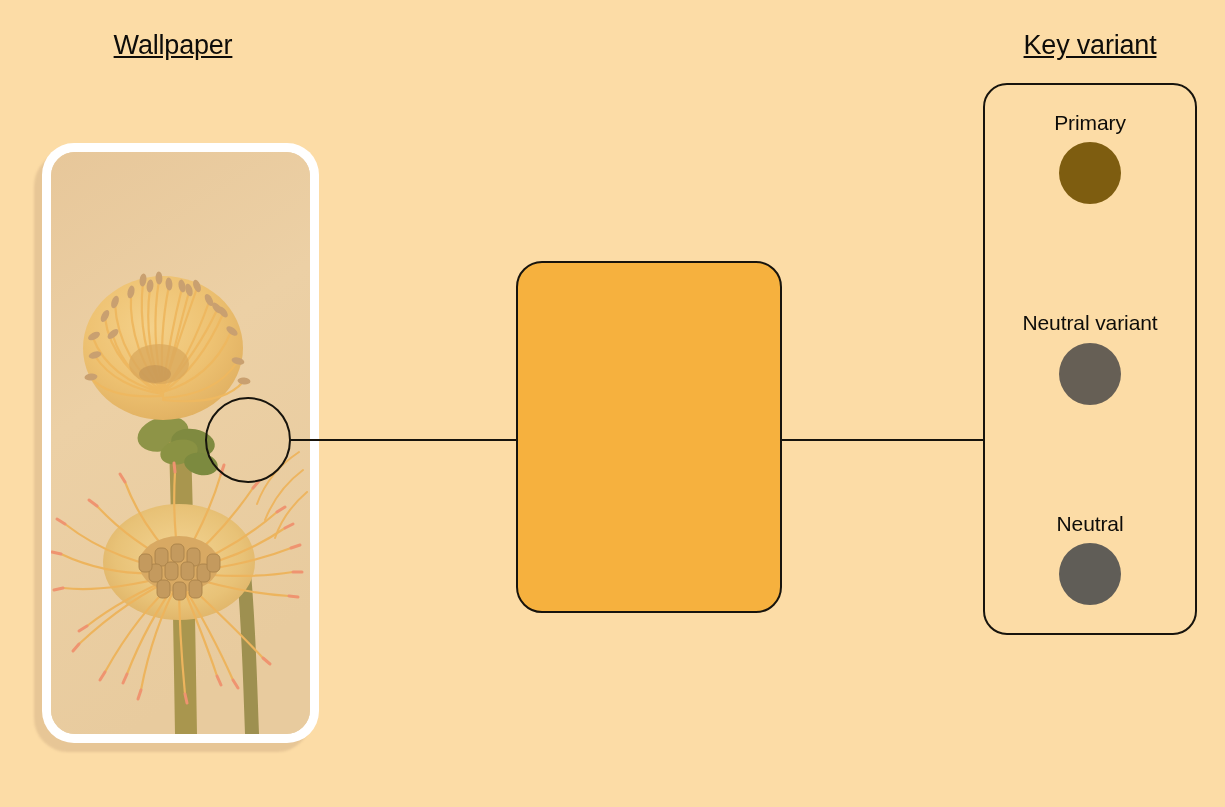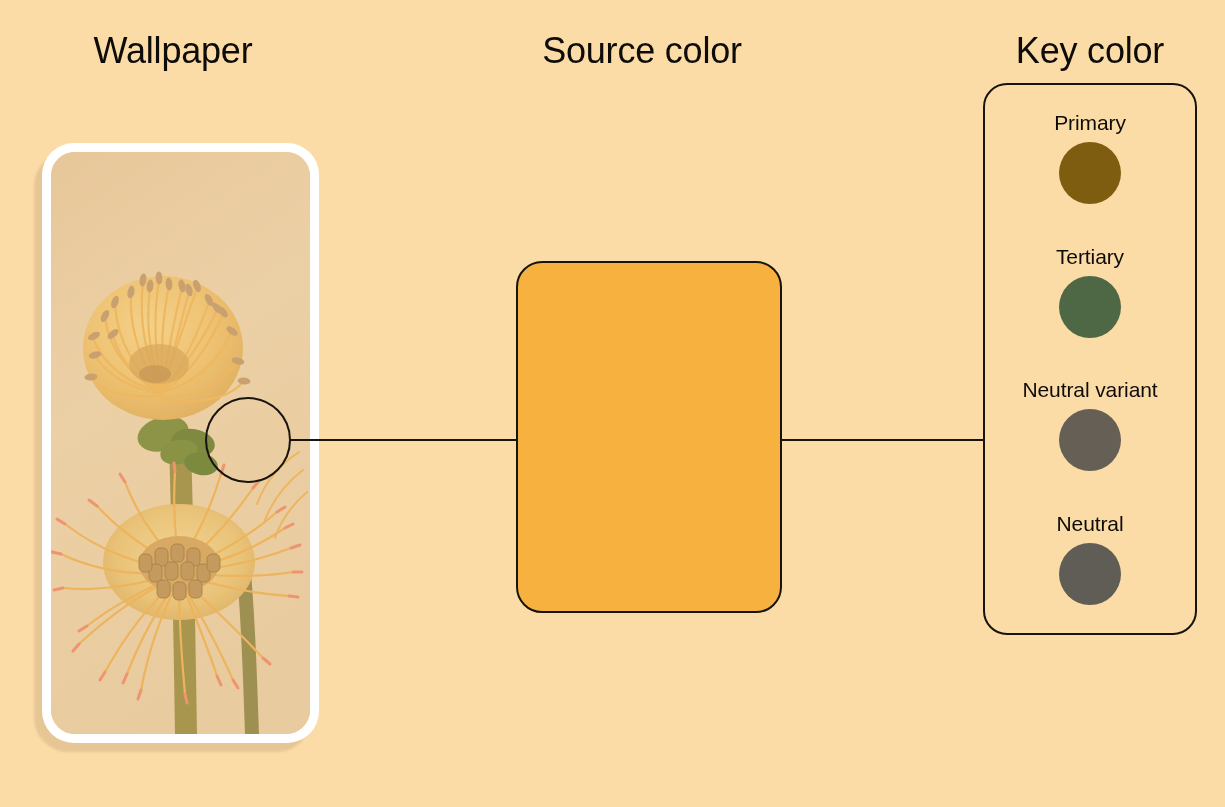--- a/index.html
+++ b/index.html
@@ -17,27 +17,28 @@
   #stage {
     position: relative;
     width: 1225px;
     height: 807px;
     background: #fcdca6;
   }
 
   
   .col-heading {
     position: absolute;
-    font-size: 36px;
+    font-size: 27px;
     font-weight: 500;
     color: #0d0c09;
     letter-spacing: -0.2px;
     white-space: nowrap;
     text-align: right;
     transform: translateX(-50%);
+    text-decoration: underline;
   }
   #heading-wallpaper { left: 173px; top: 30px; }
   #heading-source    { left: 642px; top: 30px; }
   #heading-key       { left: 1090px; top: 30px; }
 
   
   #wallpaper-shadow {
     position: absolute;
     left: 34px;
     top: 152px;
@@ -142,22 +143,21 @@
     height: 62px;
     border-radius: 50%;
   }
 </style>
 </head>
 <body style="background: rgb(252, 220, 166);">
 
 <div id="stage" style="background: rgb(252, 220, 166);">
 
   <div class="col-heading" id="heading-wallpaper">Wallpaper</div>
-  <div class="col-heading" id="heading-source">Source color</div>
-  <div class="col-heading" id="heading-key">Key color</div>
+  <div class="col-heading" id="heading-key">Key variant</div>
 
   <div id="wallpaper-shadow"></div>
 
   <div id="phone-frame" style="background: rgb(255, 255, 255);">
     <div id="phone-screen" style="background: rgb(233, 203, 158);">
       <svg id="wallpaper-art" viewBox="0 0 259 582" preserveAspectRatio="xMidYMid slice">
         <defs>
           <linearGradient id="bgGrad" x1="0" y1="0" x2="0.3" y2="1">
             <stop offset="0%" stop-color="#e7c79a"></stop>
             <stop offset="45%" stop-color="#ecd0a5"></stop>
@@ -332,24 +332,20 @@
   <div id="source-swatch" style="background: rgb(246, 177, 62); border-color: rgb(23, 20, 13);"></div>
 
   <div id="key-colors-panel">
 
     <div class="key-color-item">
       <div class="key-color-label">Primary</div>
       <div class="key-color-dot" style="background: rgb(126, 93, 16);"></div>
     </div>
 
 
-    <div class="key-color-item">
-      <div class="key-color-label">Tertiary</div>
-      <div class="key-color-dot" style="background: rgb(78, 104, 69);"></div>
-    </div>
 
     <div class="key-color-item">
       <div class="key-color-label">Neutral variant</div>
       <div class="key-color-dot" style="background: rgb(102, 95, 85);"></div>
     </div>
 
     <div class="key-color-item">
       <div class="key-color-label">Neutral</div>
       <div class="key-color-dot" style="background: rgb(96, 93, 87);"></div>
     </div>

